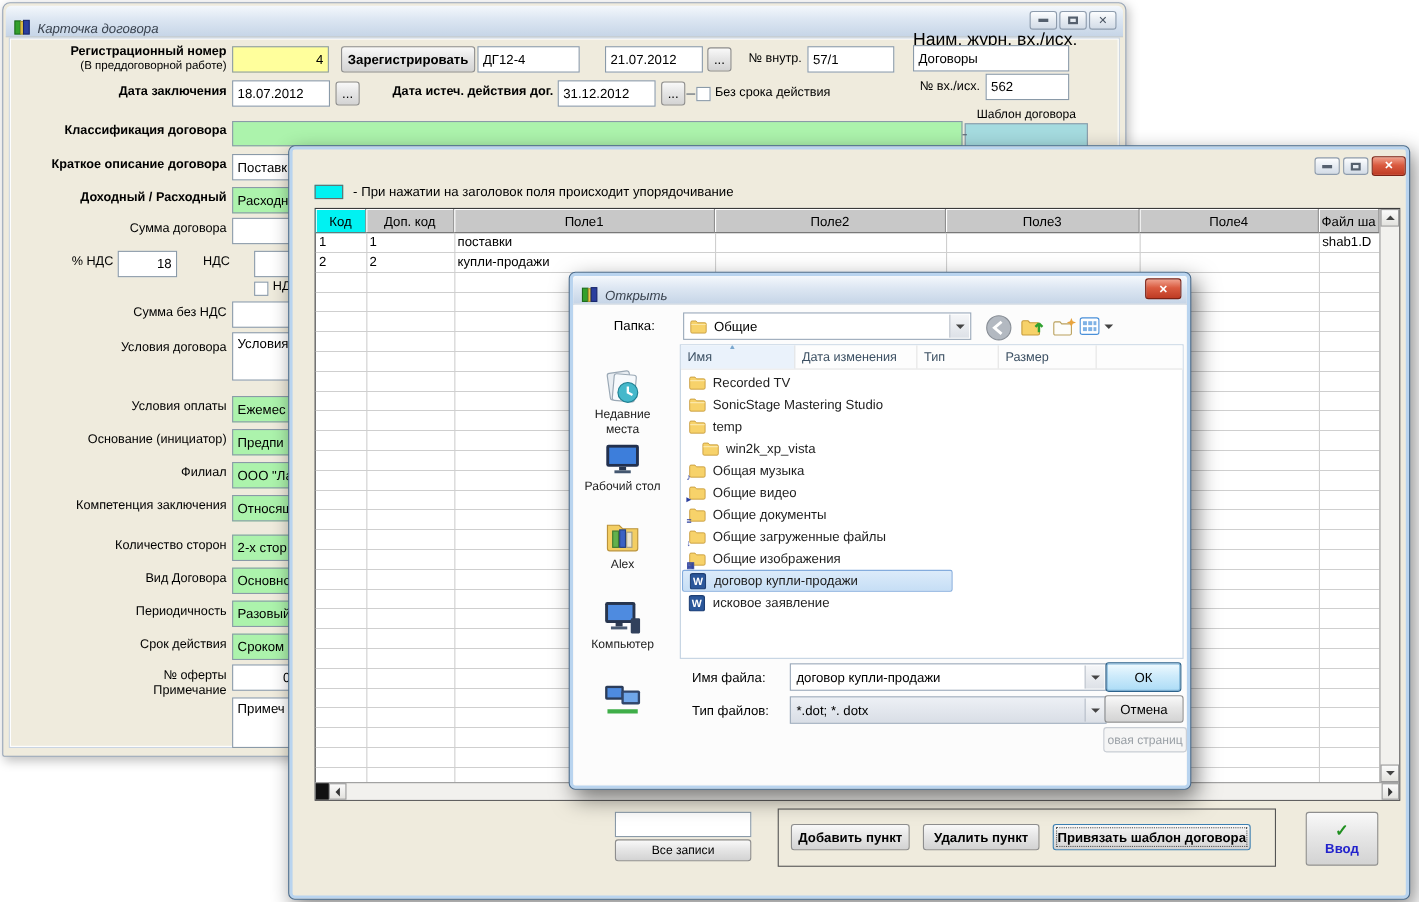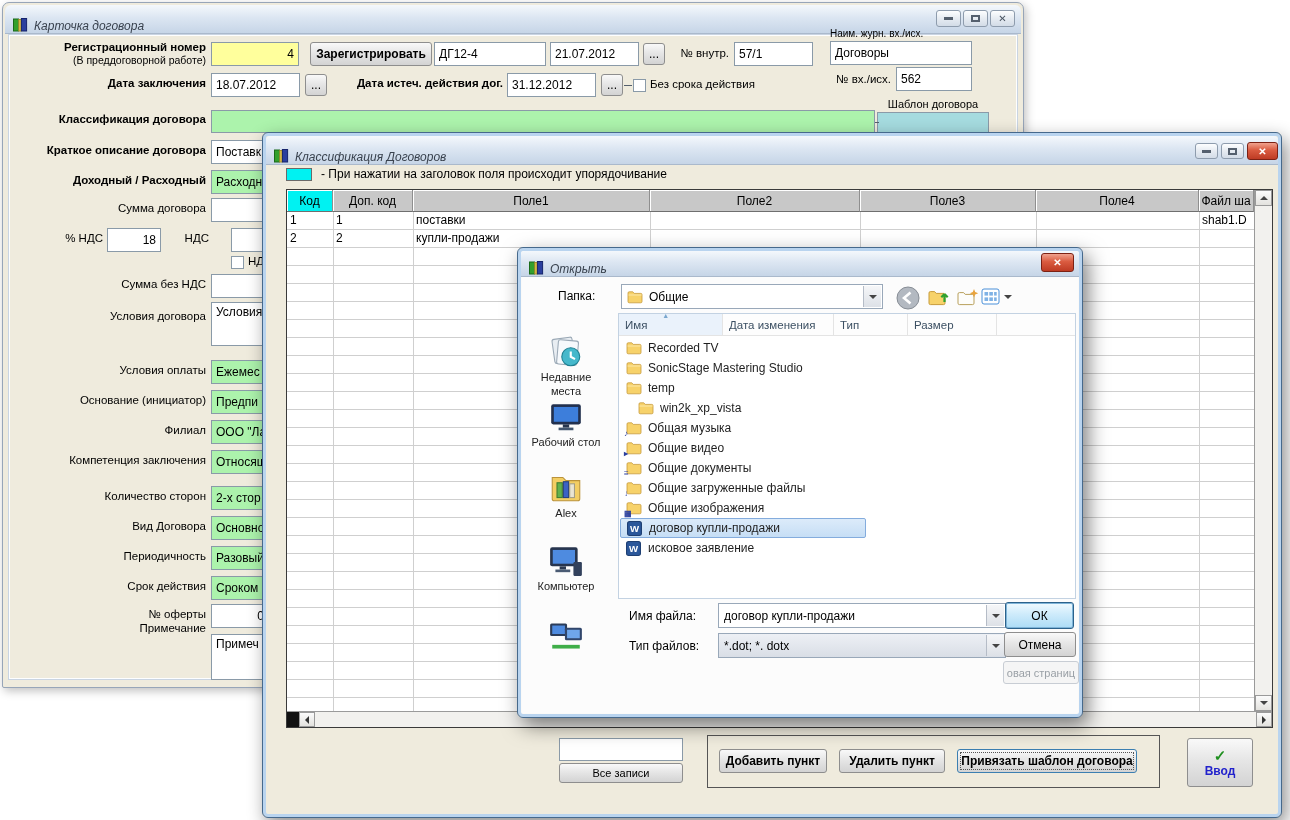--- a/index.html
+++ b/index.html
@@ -116,26 +116,26 @@
       </span>
   <span class="wbtn" style="right:8px;top:7px;">
         <span>✕</span>
       </span>
   <div class="panel"></div>
 
   <div class="lab lb" style="top:38px;">Регистрационный номер</div>
   <div class="lab" style="top:51px;font-size:10.5px;">(В преддоговорной работе)</div>
   <div class="fld yel" style="left:208px;top:39px;width:88px;">4</div>
   <div class="btn bold" style="left:307px;top:39px;width:122px;height:24px;">Зарегистрировать</div>
-  <div class="fld" style="left:431px;top:39px;width:112px;">ДГ12-4</div>
+  <div class="fld" style="left:431px;top:39px;width:93px;">ДГ12-4</div>
   <div class="fld" style="left:547px;top:39px;width:89px;">21.07.2012</div>
   <div class="btn" style="left:640px;top:40px;width:22px;height:22px;">...</div>
   <div class="slab" style="left:664px;top:44px;width:62px;text-align:right;">№ внутр.</div>
   <div class="fld" style="left:731px;top:39px;width:79px;">57/1</div>
-  <div class="slab" style="left:827px;top:25px;font-size:10px;">Наим. журн. вх./исх.</div>
+  <div class="slab" style="left:827px;top:25px;font-size:16px;">Наим. журн. вх./исх.</div>
   <div class="fld" style="left:827px;top:38px;width:142px;">Договоры</div>
   <div class="slab" style="left:820px;top:70px;width:68px;text-align:right;">№ вх./исх.</div>
   <div class="fld" style="left:893px;top:64px;width:76px;">562</div>
 
   <div class="lab lb" style="top:74px;">Дата заключения</div>
   <div class="fld" style="left:208px;top:70px;width:89px;">18.07.2012</div>
   <div class="btn" style="left:302px;top:71px;width:22px;height:22px;">...</div>
   <div class="slab lb" style="left:325px;top:74px;width:175px;text-align:right;">Дата истеч. действия дог.</div>
   <div class="fld" style="left:504px;top:70px;width:89px;">31.12.2012</div>
   <div class="btn" style="left:598px;top:71px;width:22px;height:22px;">...</div>
@@ -196,30 +196,20 @@
   <div class="fld grn" style="left:208px;top:573px;width:420px;">Сроком</div>
 
   <div class="lab" style="top:605px;">№ оферты</div>
   <div class="fld" style="left:208px;top:601px;width:58px;text-align:right;">0</div>
 
   <div class="lab" style="top:619px;">Примечание</div>
   <div class="fld fldm" style="left:208px;top:631px;width:420px;height:46px;">Примеч</div>
 </section>
 
 <section class="win" id="win-class">
-  <div class="tb">
-    <span class="appicon">
-      <svg width="16" height="16" viewBox="0 0 16 16">
-            <rect x="1.5" y="2" width="5" height="12" fill="#33A02C" stroke="#1A6B1A"></rect>
-            <rect x="6.8" y="2.5" width="2.4" height="11.5" fill="#E8C94A" stroke="#A8922E"></rect>
-            <rect x="9.4" y="1.5" width="5.2" height="12.5" fill="#2B3F9E" stroke="#16246B"></rect>
-          </svg>
-    </span>
-    <span class="tbt">Классификация Договоров</span>
-  </div>
   <span class="wbtn" style="left:932px;top:10px;width:23px;height:16px;">
         <i class="gmin"></i>
       </span>
   <span class="wbtn" style="left:958px;top:10px;width:23px;height:16px;">
         <i class="gmax"></i>
       </span>
   <span class="wbtn red" style="left:984px;top:9px;width:31px;height:18px;">
         <span>✕</span>
       </span>
 

